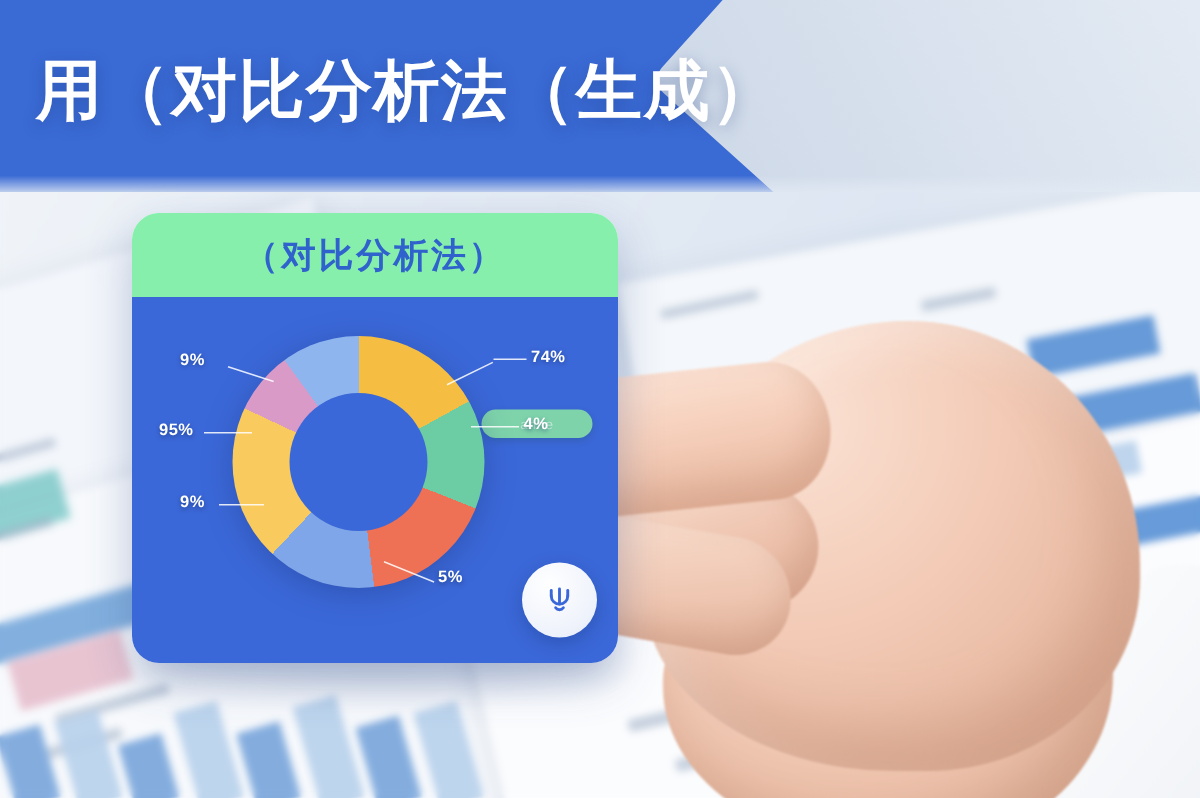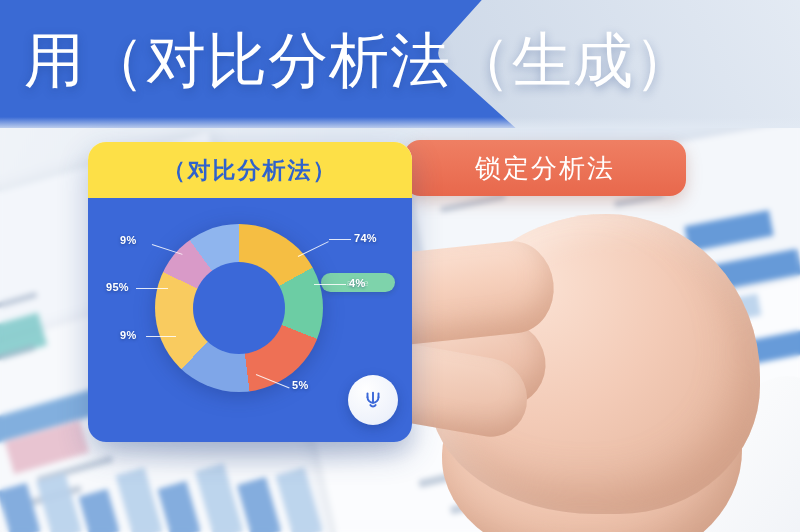--- a/index.html
+++ b/index.html
@@ -192,22 +192,22 @@
     position: absolute;
     left: 0; bottom: -1px;
     width: 800px; height: 30px;
     background: linear-gradient(to bottom, rgba(58,106,212,0) 0%, rgba(58,106,212,.0) 60%, rgba(226,234,244,.85) 100%);
   }
   .banner-title {
     position: absolute;
     left: 24px; top: 22px;
     width: 756px;
     color: #ffffff;
-    font-size: 60px;
-    font-weight: 400;
+    font-size: 44px;
+    font-weight: 700;
     line-height: 78px;
     letter-spacing: 1px;
     white-space: nowrap;
     text-shadow: 0 3px 10px rgba(24,55,120,.35);
   }
 
   
   .tab-orange {
     position: absolute;
     left: 404px; top: 140px;
@@ -234,21 +234,21 @@
     border-radius: 18px;
     background: #ffffff;
     box-shadow: 0 12px 30px rgba(50,80,140,.30);
     overflow: hidden;
   }
   .card-header {
     height: 56px;
     display: flex;
     align-items: center;
     justify-content: center;
-    background: #fde047;
+    background: #86efac;
     font-family: Liberation Mono, monospace;
   }
   .card-header-label {
     color: #2f62cc;
     font-size: 23px;
     font-weight: 600;
     letter-spacing: 2px;
   }
   .card-body {
     position: relative;
@@ -402,23 +402,20 @@
     <div class="thumb"></div>
     <div class="finger-index"></div>
   </div>
 
   <div class="banner">
     <div class="banner-notch"></div>
     <div class="banner-title">用（对比分析法（生成）</div>
     <div class="banner-fade"></div>
   </div>
 
-  <div class="tab-orange">
-    <span class="tab-orange-label">锁定分析法</span>
-  </div>
 
   <div class="card-drop"></div>
 
   <div class="card">
 
     <div class="card-header">
       <span class="card-header-label">（对比分析法）</span>
     </div>
 
     <div class="card-body">

